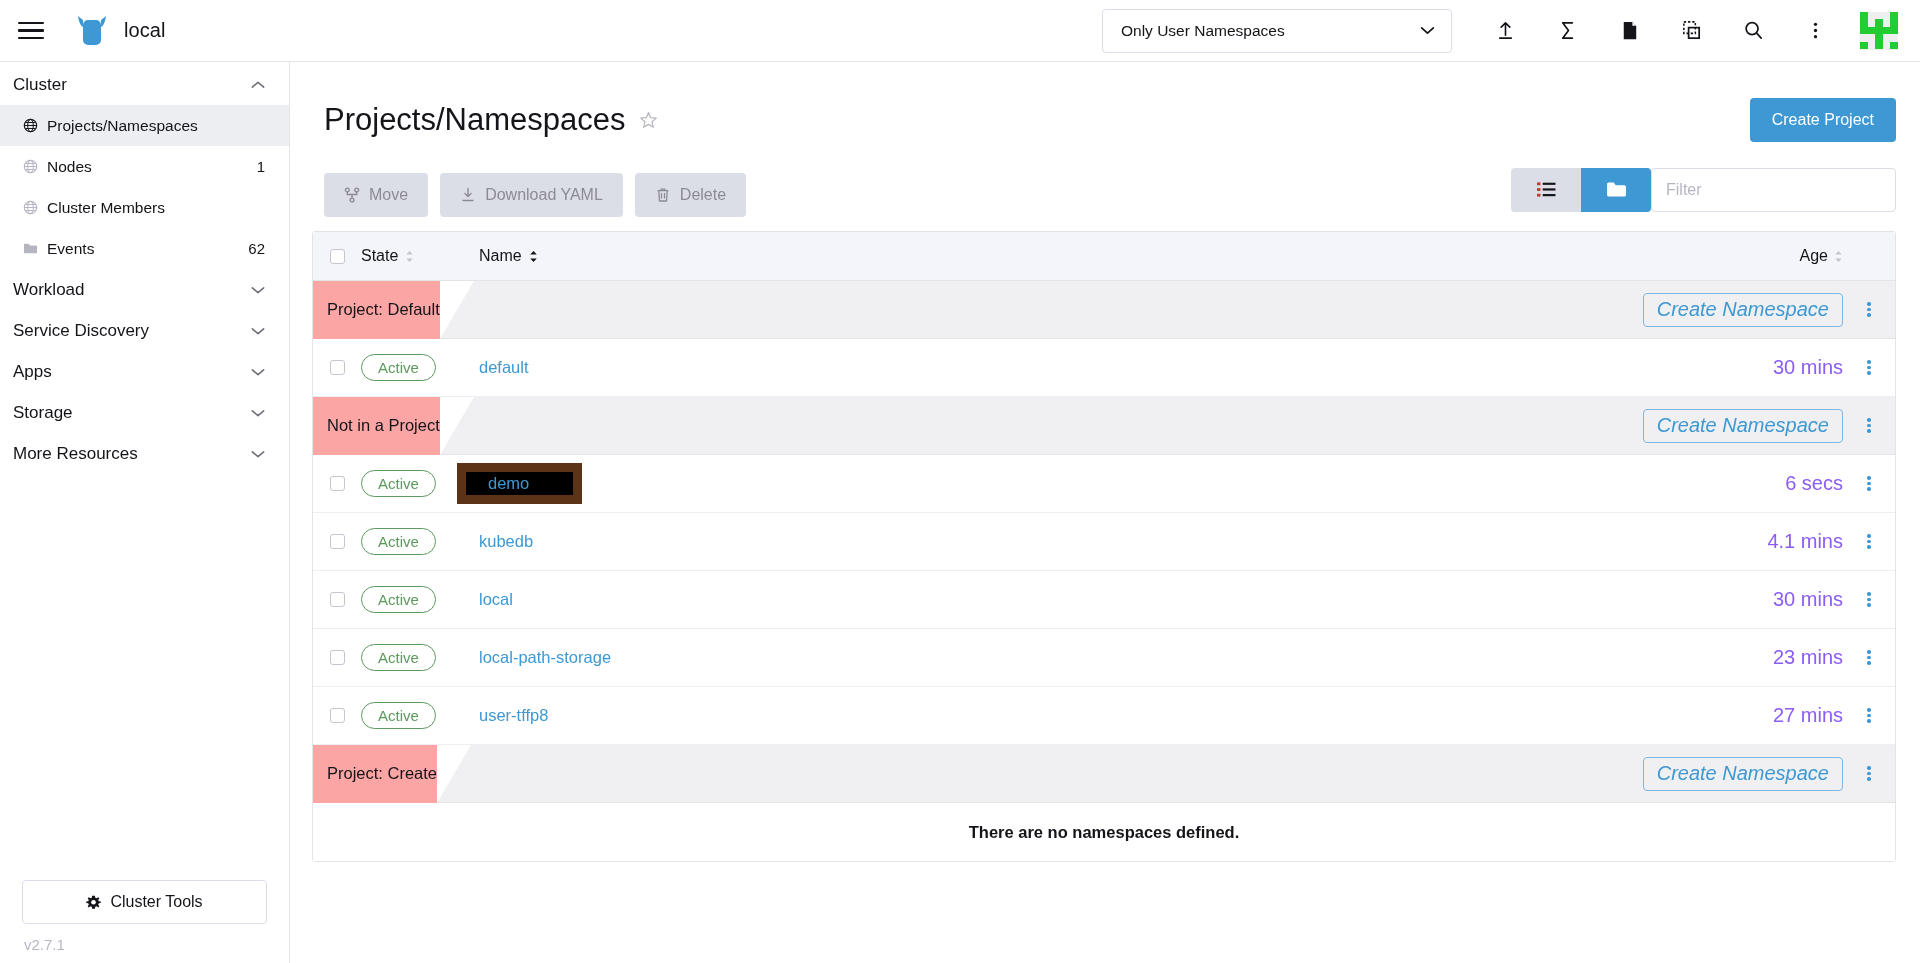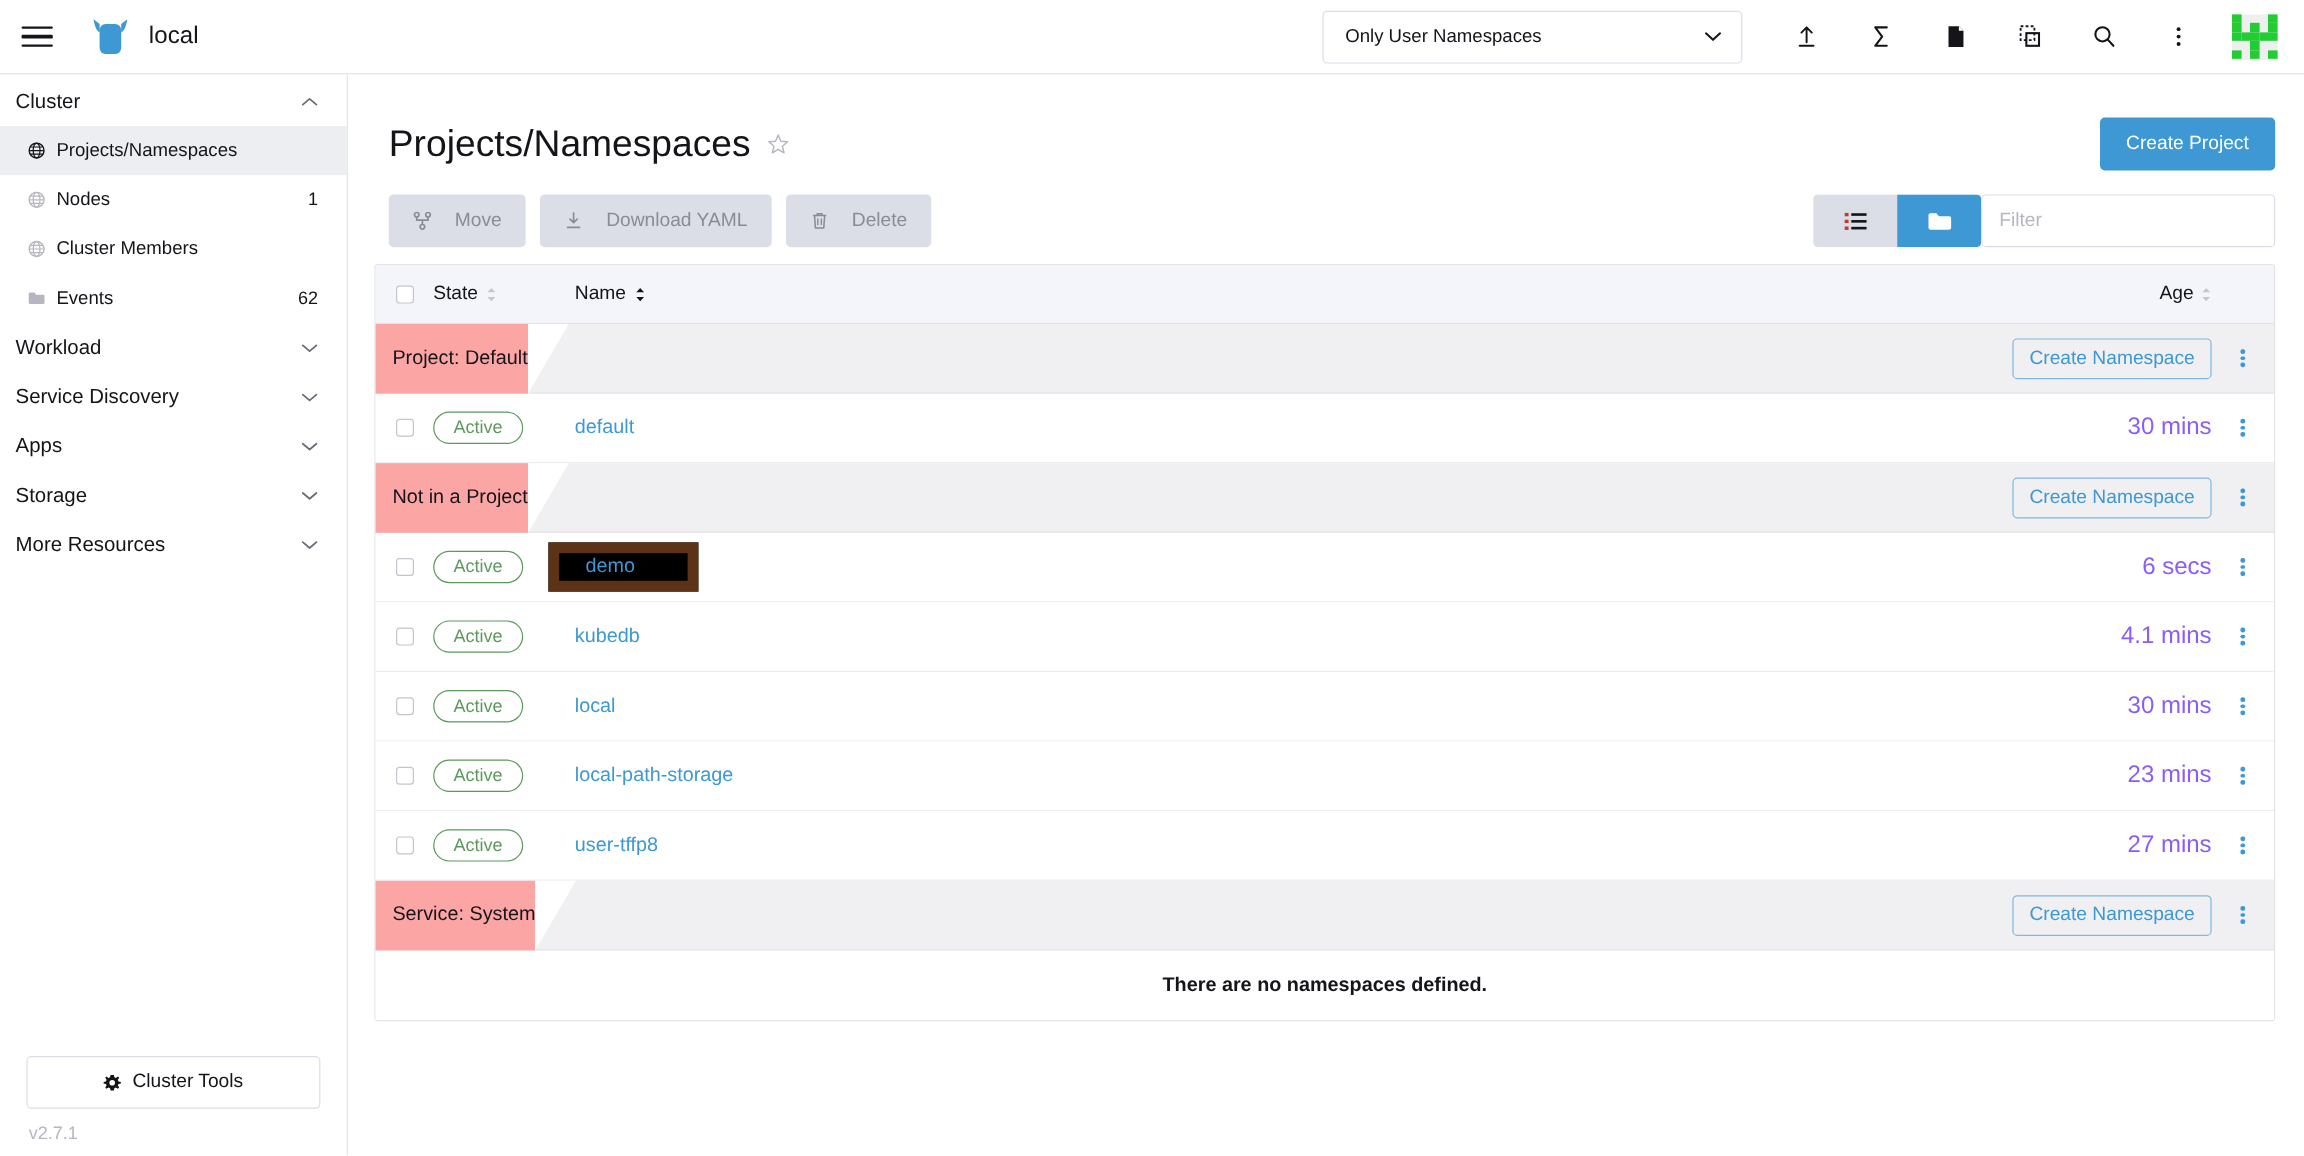--- a/index.html
+++ b/index.html
@@ -107,22 +107,23 @@
   .btn-primary {
     height: 44px; padding: 0 22px; border: none; border-radius: 4px;
     background: #3d98d3; color: #fff; font-size: 16px; cursor: pointer;
     font-family: "Liberation Sans", sans-serif;
   }
 
   .toolbar { display: flex; align-items: center; padding: 0 0 14px 12px; gap: 12px; }
   .btn-disabled {
     height: 44px; padding: 0 20px; border: none; border-radius: 4px;
     background: #dcdee7; color: #8b8b95; font-size: 16px; cursor: default;
-    display: flex; align-items: center; gap: 19px;
+    display: flex; align-items: center; gap: 9px;
     font-family: "Liberation Sans", sans-serif;
+    margin-top: 11px;
   }
   .toolbar-right { margin-left: auto; display: flex; align-items: center; }
   .view-toggle { display: flex; border-radius: 4px; overflow: hidden; }
   .vt {
     width: 70px; height: 44px; display: flex; align-items: center; justify-content: center;
     cursor: pointer;
   }
   .vt.off { background: #dcdee7; color: #141419; }
   .vt.on { background: #3d98d3; color: #fff; }
   .filter-box {
@@ -162,22 +163,23 @@
   }
   .group-tab::after {
     content: ""; position: absolute; right: -34px; top: 0;
     width: 0; height: 0;
     border-top: 58px solid #fff;
     border-right: 34px solid transparent;
   }
   .group-actions { margin-left: auto; display: flex; align-items: center; padding-right: 0; }
   .btn-outline {
     height: 34px; padding: 0 13px; border: 1px solid #7cb8e0; border-radius: 4px;
-    background: transparent; color: #3d98d3; font-size: 16px; cursor: pointer;
+    background: transparent; color: #3d98d3; font-size: 20px; cursor: pointer;
     font-family: "Liberation Sans", sans-serif;
+    font-style: italic;
   }
   .kebab { width: 52px; display: flex; align-items: center; justify-content: center; cursor: pointer; }
   .kebab i { display: block; width: 3.5px; height: 3.5px; border-radius: 50%; background: #3d98d3; margin: 2px 0; }
 
   .trow {
     height: 58px; display: flex; align-items: center;
     border-bottom: 1px solid #eceef1; background: #fff;
   }
   .trow:last-child { border-bottom: none; }
   .badge {
@@ -668,21 +670,21 @@
                 <div>
                   <i></i>
                   <i></i>
                   <i></i>
                 </div>
               </div>
           </div>
         </div>
 
         <div class="group-band">
-          <div class="group-tab">Service: System</div>
+          <div class="group-tab">Project: Create</div>
           <div class="group-actions">
             <button class="btn-outline">Create Namespace</button>
             <div class="kebab">
                 <div>
                   <i></i>
                   <i></i>
                   <i></i>
                 </div>
               </div>
           </div>

